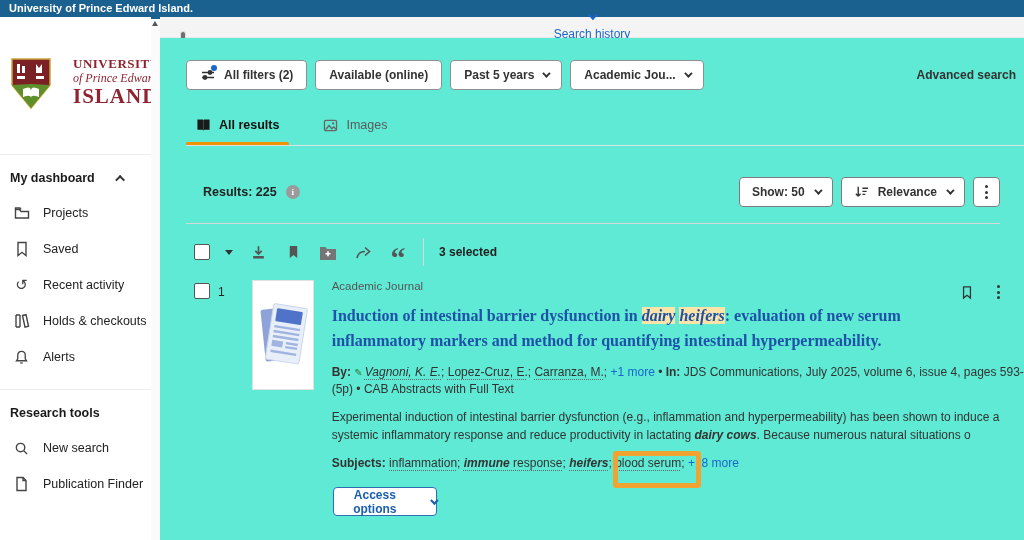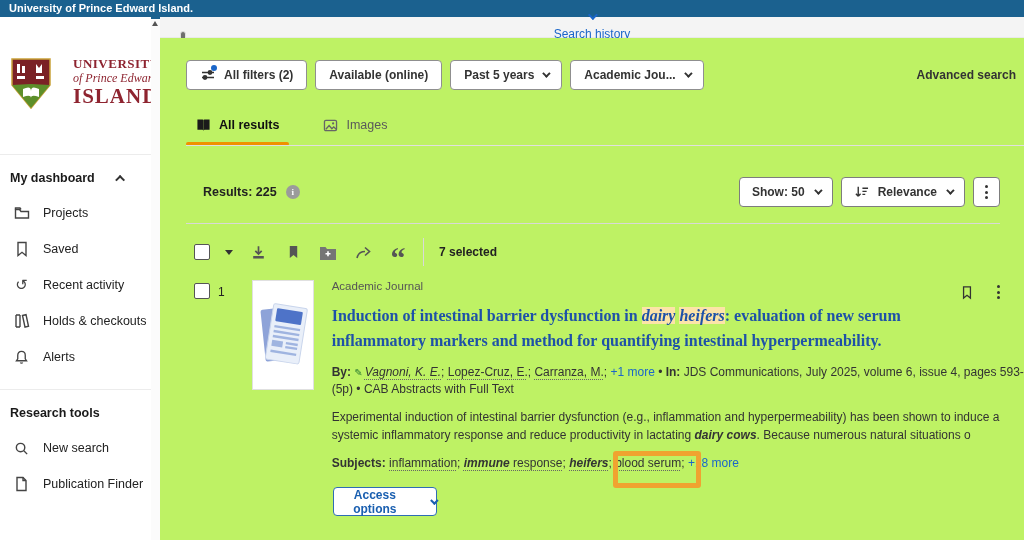--- a/index.html
+++ b/index.html
@@ -43,21 +43,21 @@
     justify-content:center; color:#444; font-size:15px; }
   .divline-side{ border-top:1px solid #ececec; margin:14px 0 16px 0; }
   
   .vscroll{ position:absolute; left:151px; top:19px; width:9px; bottom:0; background:#fbfbfb; }
   .vscroll .arrow{ position:absolute; top:2px; left:1px; width:0; height:0;
     border-left:3.5px solid transparent; border-right:3.5px solid transparent;
     border-bottom:5px solid #555; }
   .vscroll .thumb{ position:absolute; top:12px; left:1.5px; width:6px; height:444px;
     background:#6f6f6f; border-radius:3px; }
   
-  .main{ position:absolute; left:160px; top:38px; right:0; bottom:0; background:#bef264;
+  .main{ position:absolute; left:160px; top:38px; right:0; bottom:0; background:#5eead4;
     padding:0 0 0 26px; }
   .filters-row{ margin-top:22px; display:flex; align-items:center; gap:8px; padding-right:8px; }
   .chip{ height:30px; display:flex; align-items:center; gap:8px; padding:0 13px;
     border:1px solid #8f8f8f; border-radius:4px; background:#fff;
     font-size:12px; font-weight:700; color:#333; cursor:pointer; }
   .chip .chev{ width:6px; height:6px; }
   .adv{ margin-left:auto; font-size:12px; font-weight:700; color:#333; cursor:pointer; }
   .filter-icn{ position:relative; width:16px; height:14px; }
   .filter-icn .dotbadge{ position:absolute; right:-1px; top:-3px; width:6px; height:6px;
     border-radius:50%; background:#1a66c9; }
@@ -354,21 +354,21 @@
       </svg>
     </span>
     <span class="tool">
       <svg width="17" height="15" viewBox="0 0 17 15" fill="none" stroke="#555" stroke-width="1.6">
         <path d="M2 13 c1 -4.5 4 -6.5 8 -6.5"></path>
           <path d="M10 2.5 l4.5 4 -4.5 4" fill="none"></path>
       </svg>
     </span>
     <span class="tool quote">“</span>
     <span class="vsep"></span>
-    <span class="selcount">7 selected</span>
+    <span class="selcount">3 selected</span>
   </div>
 
   <div class="result">
     <div class="res-check">
       <span class="cb" style="margin-left:8px"></span>
       <span class="res-num">1</span>
     </div>
 
     <div class="thumb">
       <svg width="60" height="86" viewBox="0 0 60 86">

